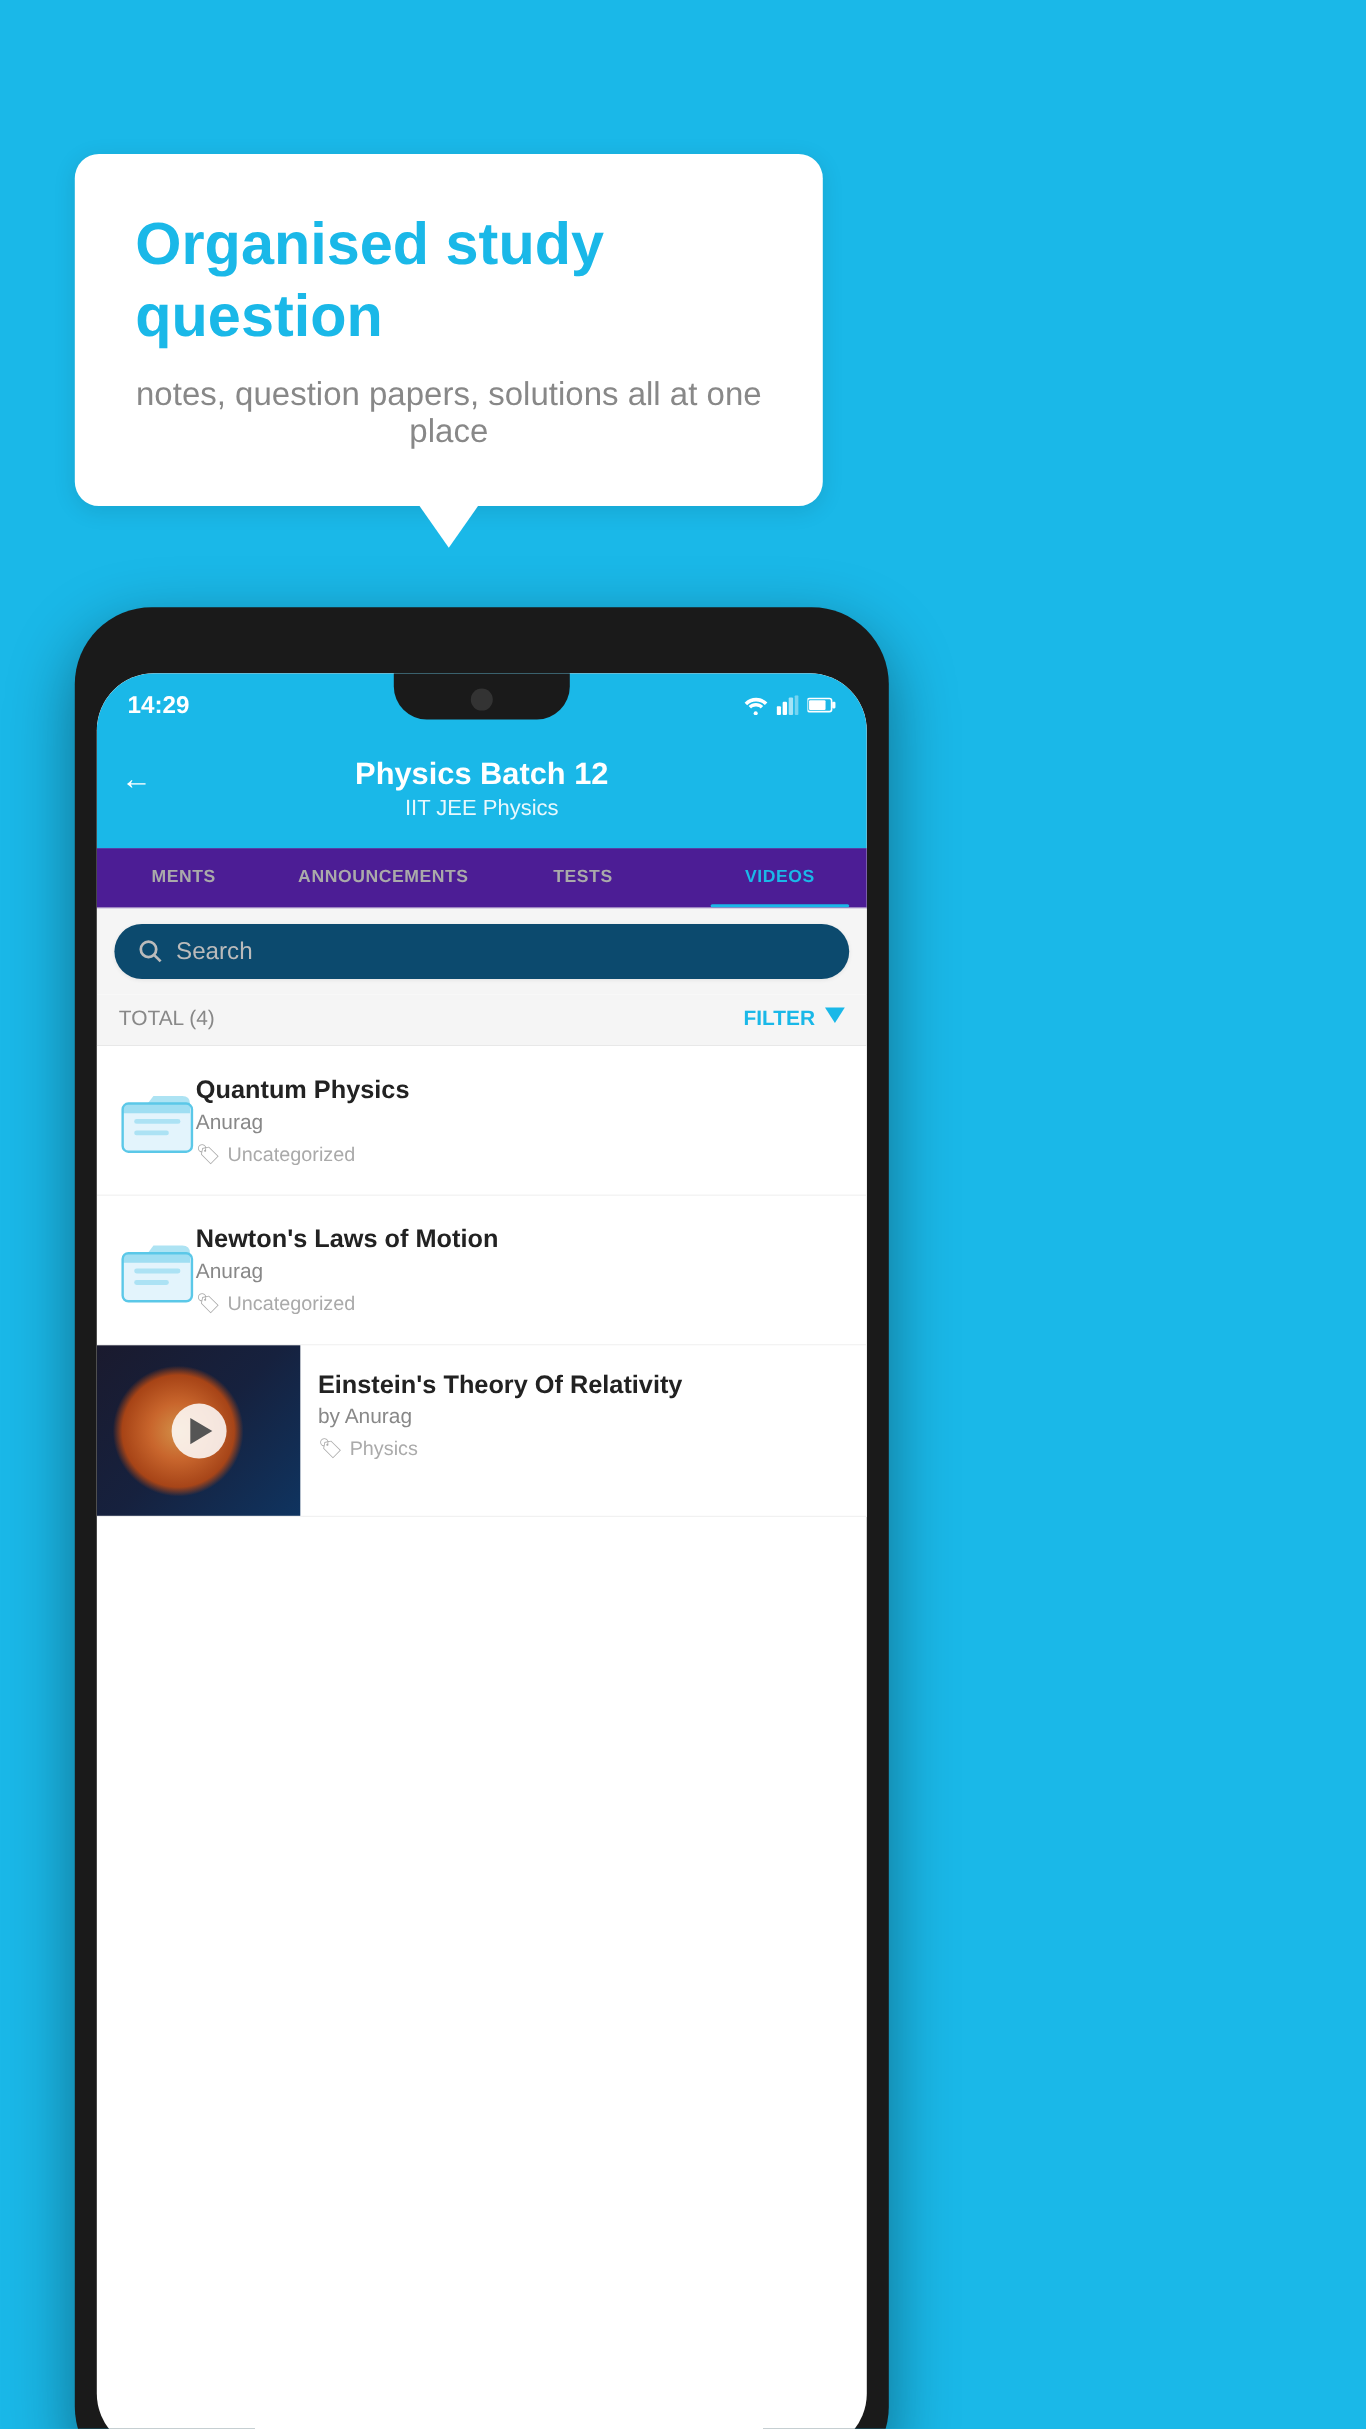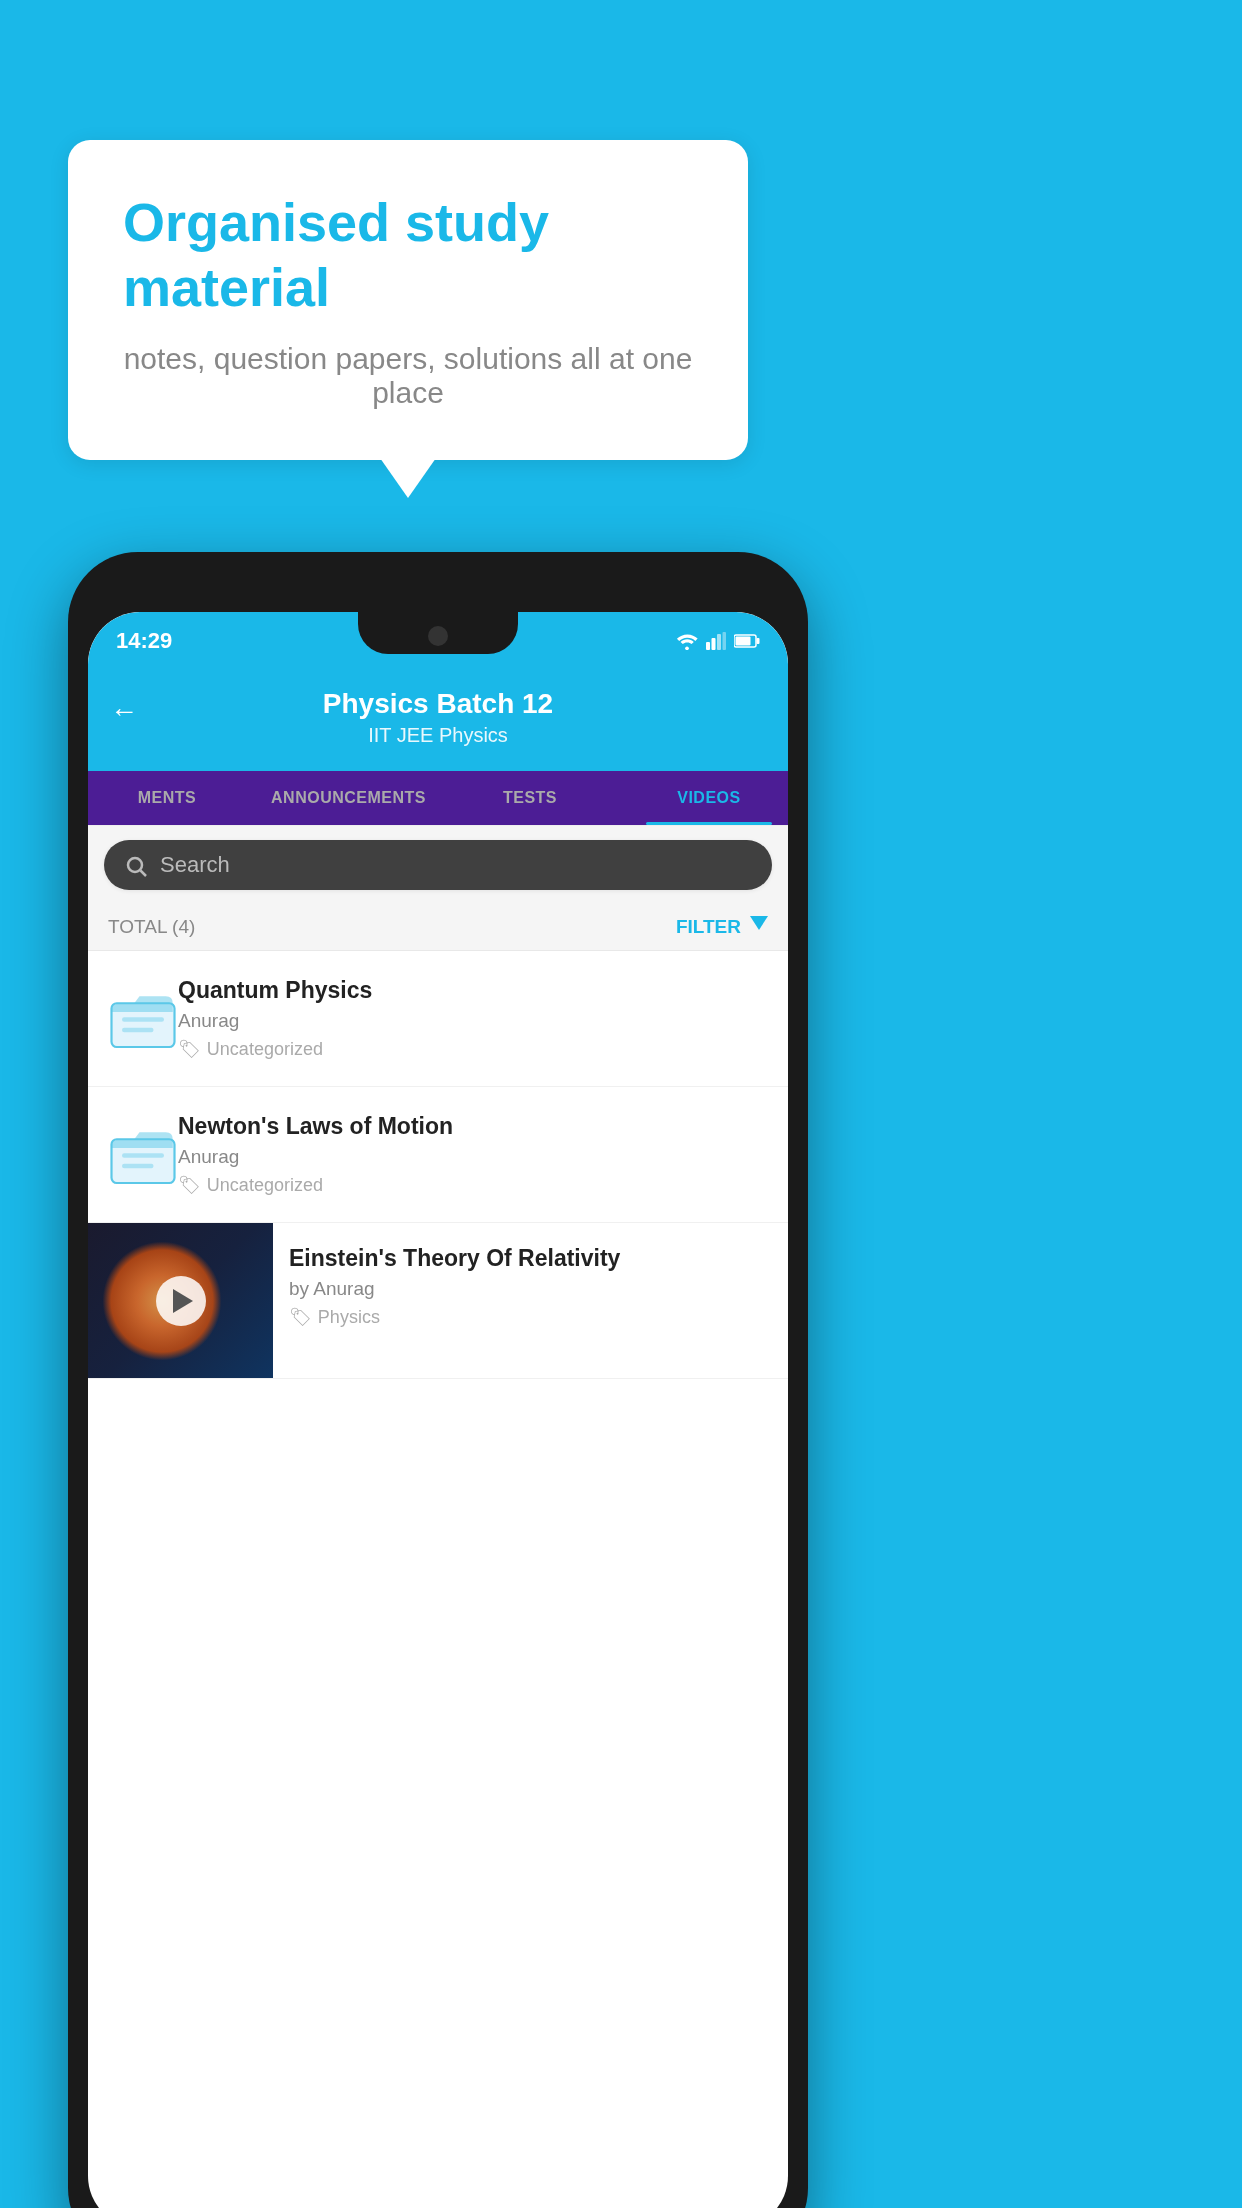--- a/index.html
+++ b/index.html
@@ -197,24 +197,24 @@
       border-radius: 2px;
     }
 
     
     .search-bar-container {
       padding: 14px 16px;
       background: #f5f5f5;
     }
 
     .search-bar {
-      background: #404040;
+      background: #0c4a6e;
       border-radius: 28px;
       display: flex;
-      align-items: flex-end;
+      align-items: flex-start;
       padding: 12px 20px;
       gap: 12px;
       box-shadow: 0 1px 4px rgba(0,0,0,0.08);
     }
 
     .search-placeholder {
       color: #bbb;
       font-size: 22px;
     }
 
@@ -354,21 +354,21 @@
       padding: 22px 16px;
     }
   </style>
 </head>
 <body>
 
 <div style="position:absolute;top:0;left:0;width:1242px;height:2208px;background:#1ab8e8;"></div>
 
 <div class="speech-bubble-container">
   <div class="speech-bubble">
-    <div class="speech-bubble-title">Organised study material</div>
+    <div class="speech-bubble-title">Organised study question</div>
     <div class="speech-bubble-subtitle">notes, question papers, solutions all at one place</div>
   </div>
 </div>
 
 <div class="phone-frame">
 
   <div class="phone-screen">
 
     <div class="phone-notch">
       <div class="phone-camera"></div>

